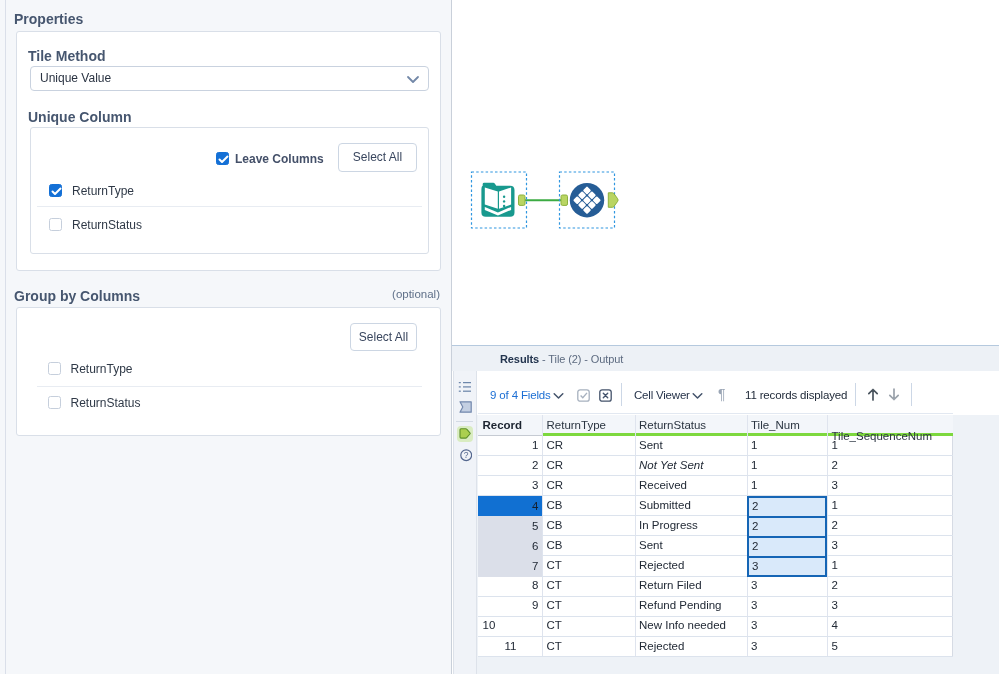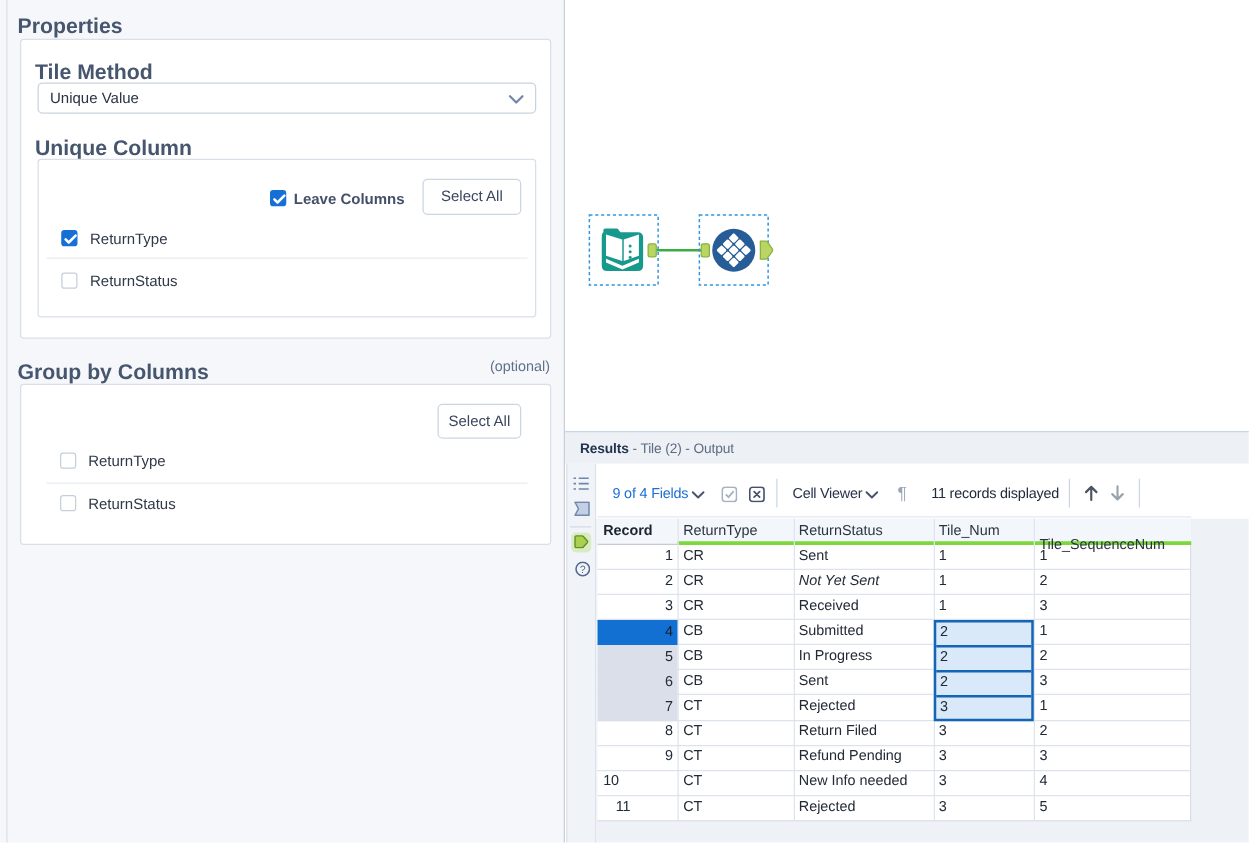--- a/index.html
+++ b/index.html
@@ -3,21 +3,21 @@
 <meta charset="utf-8">
 <style>
   * { margin:0; padding:0; box-sizing:border-box; }
   html,body { width:999px; height:674px; background:#ffffff; overflow:hidden;
     font-family:"Liberation Sans", sans-serif; }
   .abs { position:absolute; }
   
   #panel { position:absolute; left:0; top:0; width:452px; height:674px;
     background:#f5f7fa; border-right:1px solid #c9d0da; }
   #panel .vline { position:absolute; left:5px; top:0; width:1px; height:674px; background:#dadfe9; }
-  .sechead { position:absolute; font-size:17px; font-weight:bold; color:#46566f; }
+  .sechead { position:absolute; font-size:14px; font-weight:bold; color:#46566f; }
   .box { position:absolute; background:#ffffff; border:1px solid #d9dfe8; border-radius:3px; }
   .cb { position:absolute; width:13px; height:13px; background:#fff;
     border:1px solid #c6cfdc; border-radius:2.5px; }
   .cbc { position:absolute; width:13px; height:13px; background:#1470d6;
     border:1px solid #1470d6; border-radius:2.5px; }
   .cbc svg { position:absolute; left:1px; top:2px; }
   .lbl { position:absolute; font-size:12px; color:#2f3947; white-space:nowrap; }
   .btn { position:absolute; background:#fff; border:1px solid #ccd6e3; border-radius:4px;
     font-size:12px; color:#39465e; text-align:center; }
   .sep { position:absolute; height:1px; background:#e8ecf2; }
@@ -104,21 +104,21 @@
         <rect x="577.15" y="204.15" width="5.9" height="5.9" rx="1"></rect>
         <rect x="584.05" y="204.15" width="5.9" height="5.9" rx="1"></rect>
         <rect x="590.95" y="204.15" width="5.9" height="5.9" rx="1"></rect>
       </g>
     </g>
   </g>
 </svg>
 
 <div class="abs" style="left:452px; top:345px; width:547px; height:1px; background:#b5c9de;"></div>
 <div class="abs" style="left:452px; top:346px; width:547px; height:24.5px; background:#edf1f6;">
-  <div style="position:absolute; left:12px; top:6.5px; font-size:11px; color:#5d6b80; letter-spacing:-0.1px;"><b style="color:#23344e;">Results</b> - Tile (2) - Output</div>
+  <div style="position:absolute; left:12px; top:6.5px; font-size:11px; color:#5d6b80; letter-spacing:-0.1px;"><b style="color:#23344e;margin-left:36px;">Results</b> - Tile (2) - Output</div>
 </div>
 
 <div class="abs" style="left:453px; top:370.5px; width:24px; height:303.5px; background:#f0f3f8; border-left:1px solid #dde2ea; border-right:1px solid #dde2ea;"></div>
 <svg class="abs" style="left:458px; top:380.5px;" width="14" height="12" viewBox="0 0 14 12">
   <g stroke="#6d87ab" stroke-width="1.25">
     <line x1="0.8" y1="1.6" x2="2.8" y2="1.6"></line>
       <line x1="5" y1="1.6" x2="13" y2="1.6"></line>
     <line x1="0.8" y1="5.9" x2="2.8" y2="5.9"></line>
       <line x1="5" y1="5.9" x2="13" y2="5.9"></line>
     <line x1="0.8" y1="10.2" x2="2.8" y2="10.2"></line>
@@ -241,21 +241,21 @@
   <div class="abs" style="left:161.5px; top:184.8px;">Refund Pending</div>
   <div class="abs" style="left:273.5px; top:184.8px;">3</div>
   <div class="abs" style="left:354px; top:184.8px;">3</div>
   <div class="abs" style="left:0; top:221.3px; width:475.5px; height:1px; background:#dce3ed;"></div>
   <div class="abs" style="left:5px; top:204.9px; width:56px; text-align:left;">10</div>
   <div class="abs" style="left:69px; top:204.9px;">CT</div>
   <div class="abs" style="left:161.5px; top:204.9px;">New Info needed</div>
   <div class="abs" style="left:273.5px; top:204.9px;">3</div>
   <div class="abs" style="left:354px; top:204.9px;">4</div>
   <div class="abs" style="left:0; top:241.4px; width:475.5px; height:1px; background:#dce3ed;"></div>
-  <div class="abs" style="left:15px; top:225.0px; width:56px; text-align:left;">11</div>
+  <div class="abs" style="left:5px; top:225.0px; width:56px; text-align:center;">11</div>
   <div class="abs" style="left:69px; top:225.0px;">CT</div>
   <div class="abs" style="left:161.5px; top:225.0px;">Rejected</div>
   <div class="abs" style="left:273.5px; top:225.0px;">3</div>
   <div class="abs" style="left:354px; top:225.0px;">5</div>
   </div>
 
   <div class="abs" style="left:0; top:81.7px; width:64.5px; height:20.1px; background:#1170d2;"></div>
   <div class="abs" style="left:0; top:101.8px; width:64.5px; height:60.3px; background:#dbdfe9;"></div>
   <div class="abs" style="left:44px; top:85px;  width:17px; text-align:right; color:#15202e;">4</div>
   <div class="abs" style="left:44px; top:105.1px; width:17px; text-align:right;">5</div>

